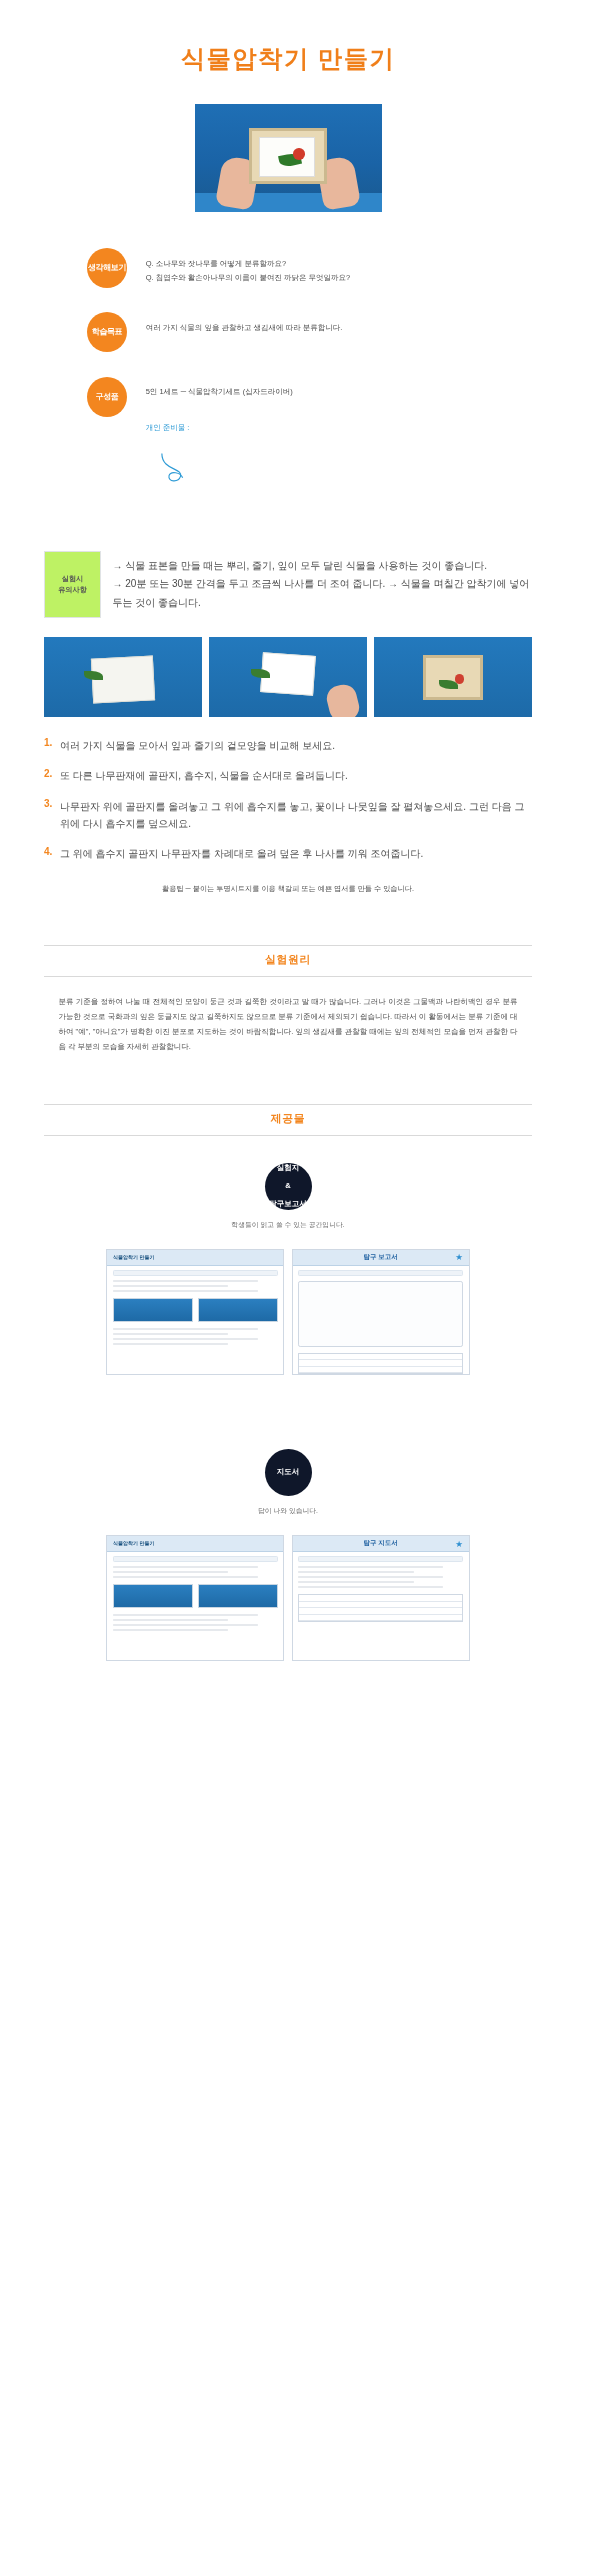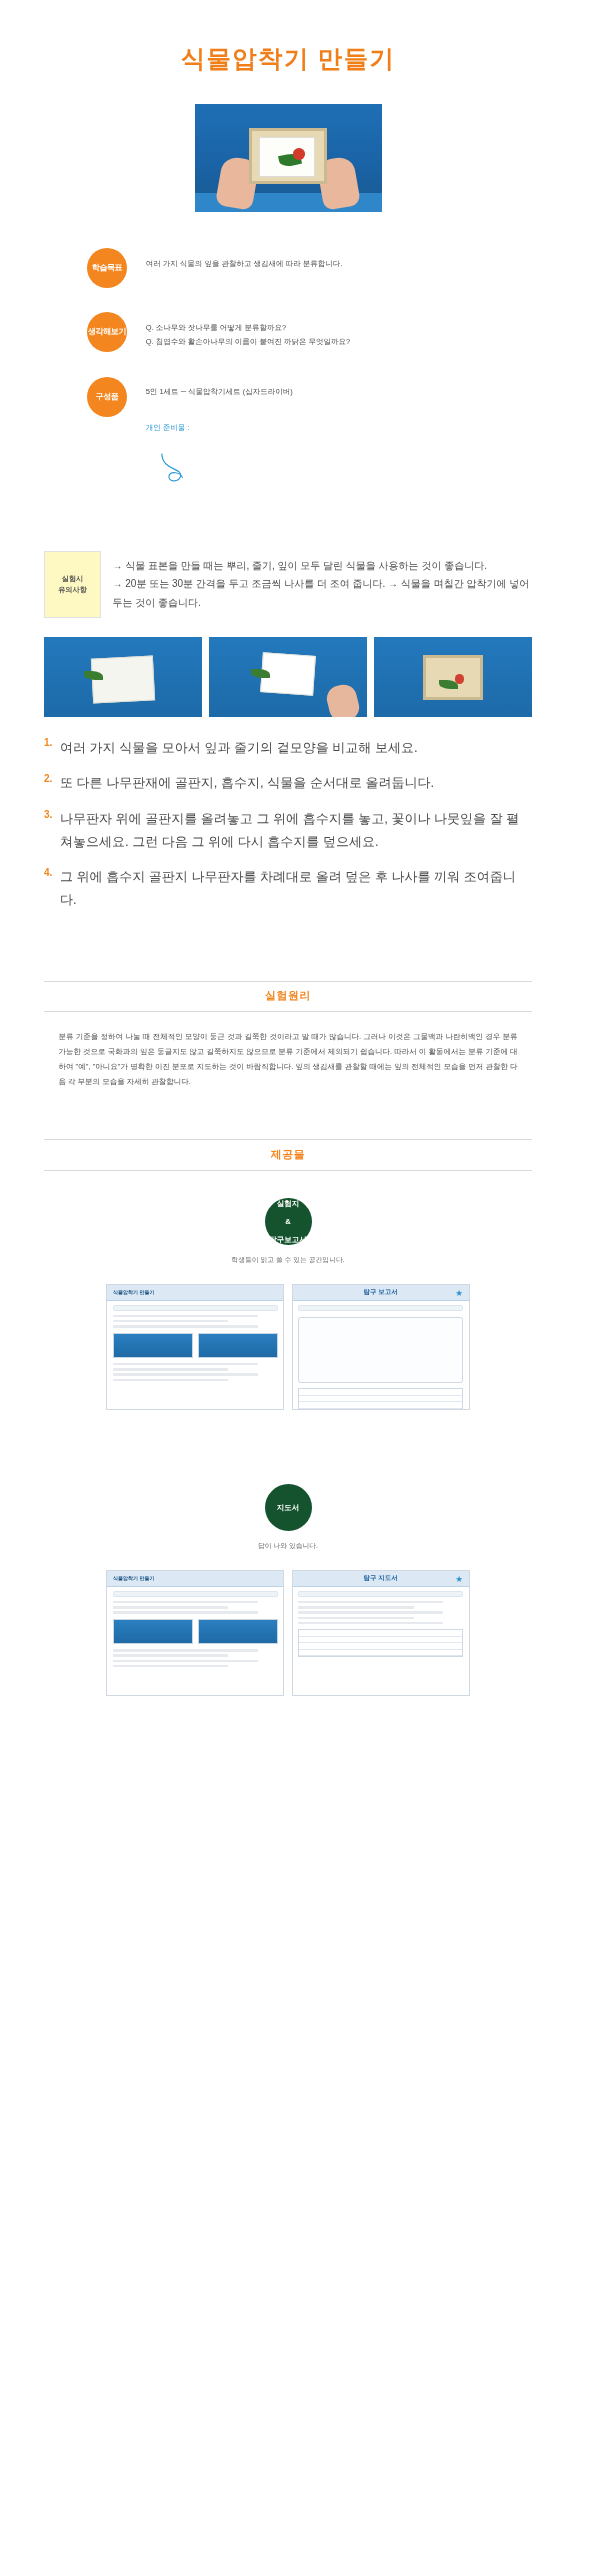--- a/index.html
+++ b/index.html
@@ -152,21 +152,21 @@
   }
 
   
   .caution {
     display: flex;
     margin-top: 16px;
     align-items: stretch;
   }
   .caution-label {
     flex: 0 0 57px;
-    background: #fef9c3;
+    background: #bef264;
     color: #555;
     font-size: 7.2px;
     font-weight: bold;
     display: flex;
     flex-direction: column;
     align-items: center;
     justify-content: center;
     line-height: 1.5;
     border: 0.7px solid #e0e3e5;
     text-align: center;
@@ -243,21 +243,21 @@
   }
   .step-num {
     color: #f3861f;
     font-size: 10px;
     font-weight: bold;
     width: 16px;
     flex: 0 0 16px;
     line-height: 1.5;
   }
   .step-text {
-    font-size: 13px;
+    font-size: 10px;
     line-height: 1.75;
     color: #4a4a4a;
     padding-top: 1.4px;
   }
   .note {
     text-align: center;
     font-size: 7.2px;
     line-height: 1.9;
     color: #4a4a4a;
     margin-top: 18.7px;
@@ -273,21 +273,21 @@
   }
 
   
   .provided-block {
     text-align: center;
     margin-top: 24.4px;
   }
   .round-badge {
     width: 47px; height: 47px;
     border-radius: 50%;
-    background: #14532d;
+    background: #0f172a;
     color: #fff;
     font-size: 7.5px;
     font-weight: bold;
     display: inline-flex;
     flex-direction: column;
     align-items: center;
     justify-content: center;
     line-height: 1.35;
     gap: 8px;
   }
@@ -406,31 +406,31 @@
           <div class="leaf"></div>
           <div class="flower"></div>
         </div>
       </div>
     </div>
   </div>
 
   <div class="info-block">
 
     <div class="info-row">
-      <div class="badge">학습목표</div>
-      <div class="info-text">
-        <span class="q">여러 가지 식물의 잎을 관찰하고 생김새에 따라 분류합니다.</span>
-      </div>
-    </div>
-
-    <div class="info-row">
       <div class="badge">생각해보기</div>
       <div class="info-text">
         <span class="q">Q. 소나무와 잣나무를 어떻게 분류할까요?</span>
         <span class="q">Q. 침엽수와 활손아나무의 이름이 붙여진 까닭은 무엇일까요?</span>
+      </div>
+    </div>
+
+    <div class="info-row">
+      <div class="badge">학습목표</div>
+      <div class="info-text">
+        <span class="q">여러 가지 식물의 잎을 관찰하고 생김새에 따라 분류합니다.</span>
       </div>
     </div>
 
     <div class="info-row">
       <div class="badge">구성품</div>
       <div class="info-text">
         <span class="q">5인 1세트  ─ 식물압착기세트 (십자드라이버)</span>
         <span class="prep">개인 준비물 :</span>
       </div>
     </div>
@@ -488,20 +488,21 @@
         <div class="step-num">3.</div>
         <div class="step-text">나무판자 위에 골판지를 올려놓고 그 위에 흡수지를 놓고, 꽃이나 나뭇잎을 잘 펼쳐놓으세요. 그런 다음 그 위에 다시 흡수지를 덮으세요.</div>
       </div>
       <div class="step-line">
         <div class="step-num">4.</div>
         <div class="step-text">그 위에 흡수지 골판지 나무판자를 차례대로 올려 덮은 후 나사를 끼워 조여줍니다.</div>
       </div>
     </div>
 
     <div class="note">
+      <div>활용팁 ─ 붙이는 투명시트지를 이용 책갈피 또는 예쁜 엽서를 만들 수 있습니다.</div>
     </div>
   </div>
 
   <div class="spacer-xl"></div>
 
   <div class="section">
     <div class="sec-head">실험원리</div>
     <div class="principle-body">분류 기준을 정하여 나눌 때 전체적인 모양이 둥근 것과 길쭉한 것이라고 말 때가 많습니다. 그러나 이것은 그물맥과 나란히맥인 경우 분류 가능한 것으로 국화과의 잎은 둥글지도 않고 길쭉하지도 않으므로 분류 기준에서 제외되기 쉽습니다. 따라서 이 활동에서는 분류 기준에 대하여 "예", "아니요"가 명확한 이진 분포로 지도하는 것이 바람직합니다. 잎의 생김새를 관찰할 때에는 잎의 전체적인 모습을 먼저 관찰한 다음 각 부분의 모습을 자세히 관찰합니다.</div>
   </div>
 

